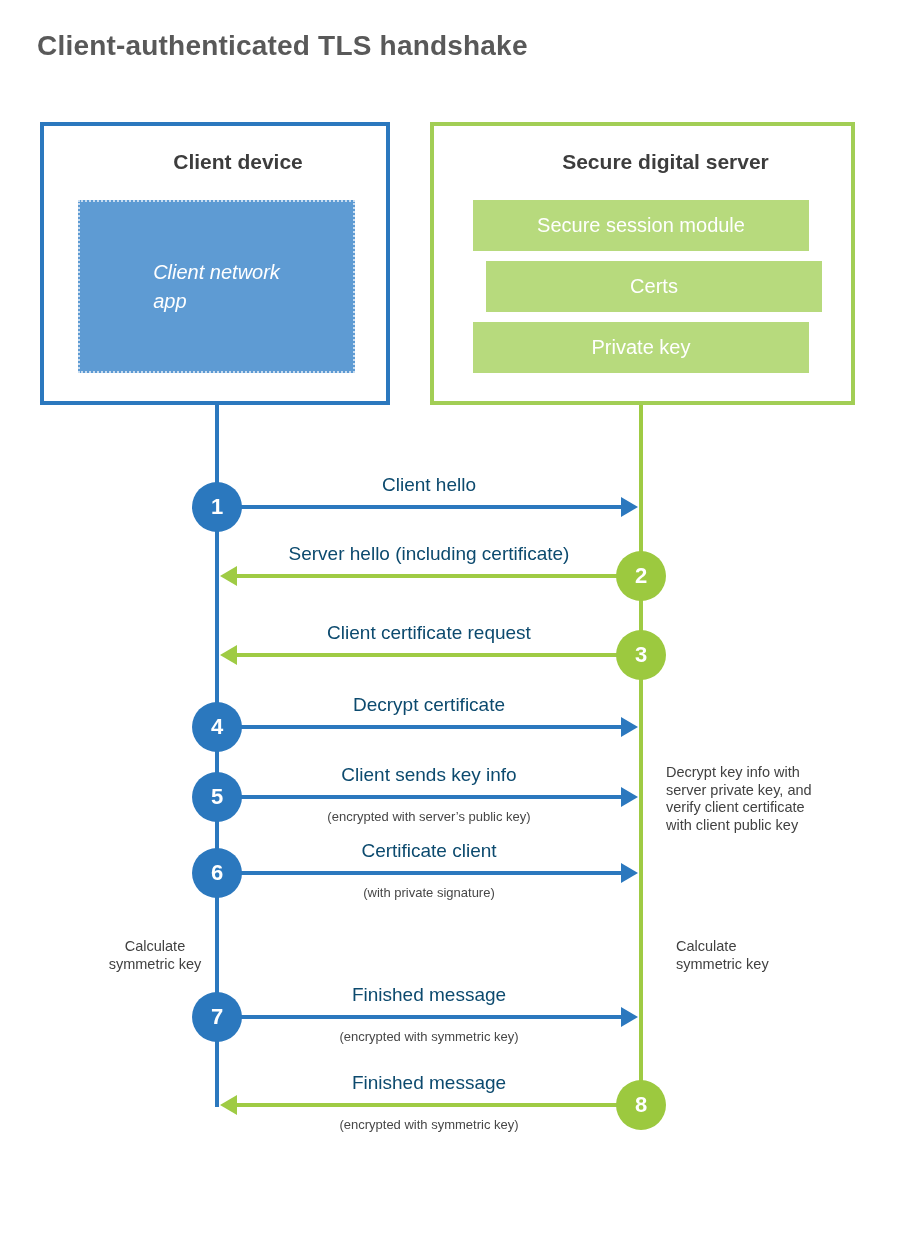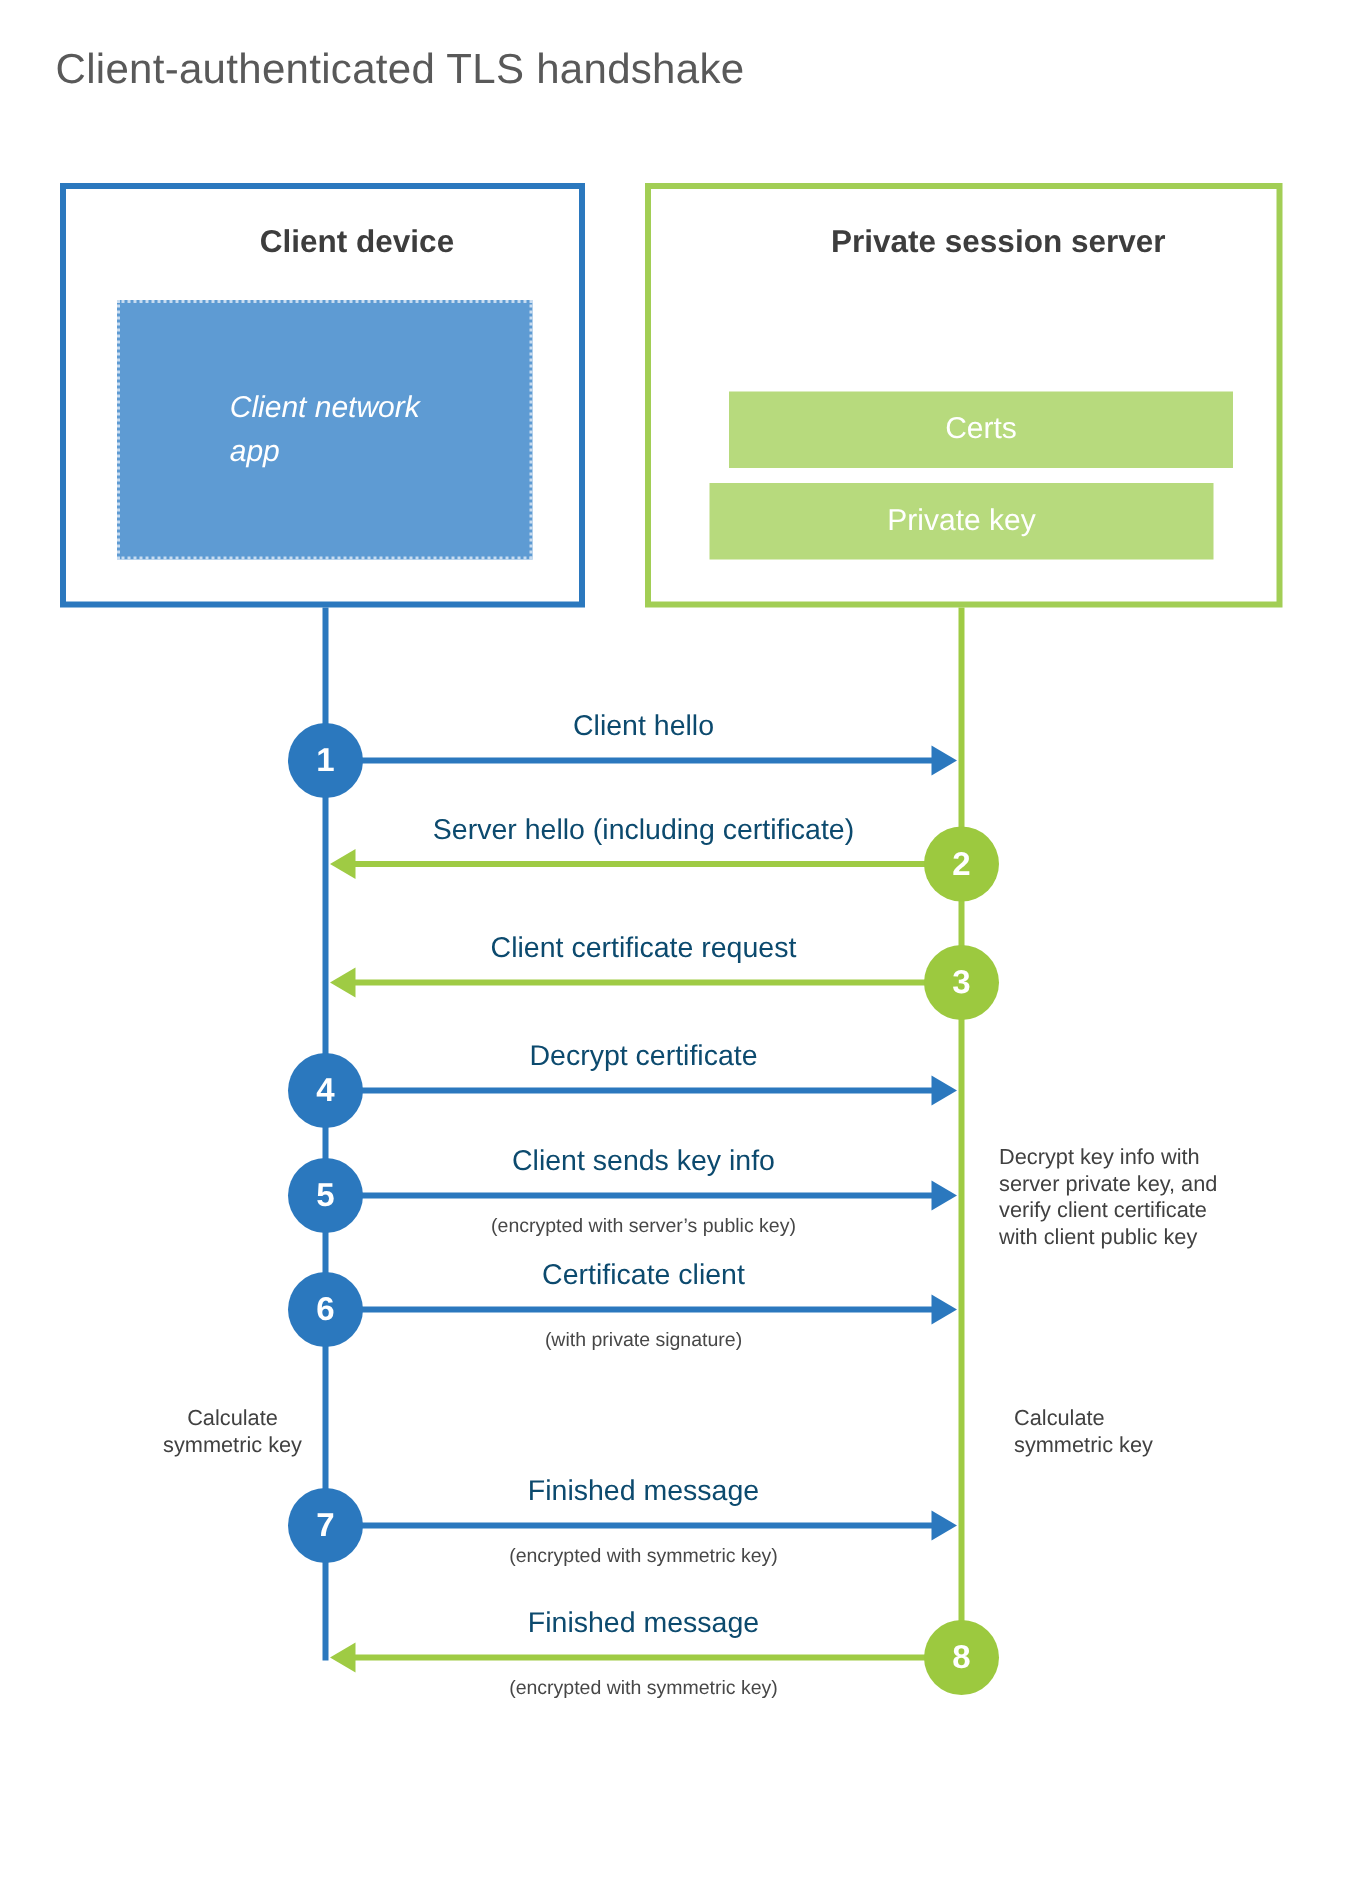--- a/index.html
+++ b/index.html
@@ -2,21 +2,21 @@
 <html><head>
 <meta charset="utf-8">
 <style>
   html,body { margin:0; padding:0; background:#ffffff; }
   .canvas {
     position:relative; width:900px; height:1256px; background:#ffffff;
     font-family:"Liberation Sans","DejaVu Sans",sans-serif; overflow:hidden;
   }
   .page-title {
     position:absolute; left:37px; top:30px;
-    font-size:28px; font-weight:400; color:#595959; letter-spacing:0.2px;
+    font-size:28px; font-weight:700; color:#595959; letter-spacing:0.2px;
   }
 
   
   .actor-box { position:absolute; top:122px; height:283px; box-sizing:border-box; background:#fff; }
   .client-box { left:40px;  width:350px; border:4px solid #2B78BE; }
   .server-box { left:430px; width:425px; border:4px solid #A2CE55; }
   .box-title {
     position:absolute; top:24px; left:0; width:100%; text-align:center;
     font-size:21px; font-weight:bold; color:#3D3D3D;padding-left:23px;
   }
@@ -87,21 +87,22 @@
 
   <div class="actor-box client-box">
     <div class="box-title">Client device</div>
     <div class="client-app">
       <span>Client network
 app</span>
     </div>
   </div>
 
   <div class="actor-box server-box">
-    <div class="box-title">Private session server</div>
+    <div class="box-title">Secure digital server</div>
+    <div class="server-bar bar-0">Secure session module</div>
     <div class="server-bar bar-1">Certs</div>
     <div class="server-bar bar-2">Private key</div>
   </div>
 
   <div class="lifeline blue"></div>
   <div class="lifeline green"></div>
 
   <div class="step s1 from-client">
     <div class="msg">Client hello</div>
     <div class="arrow"></div>

